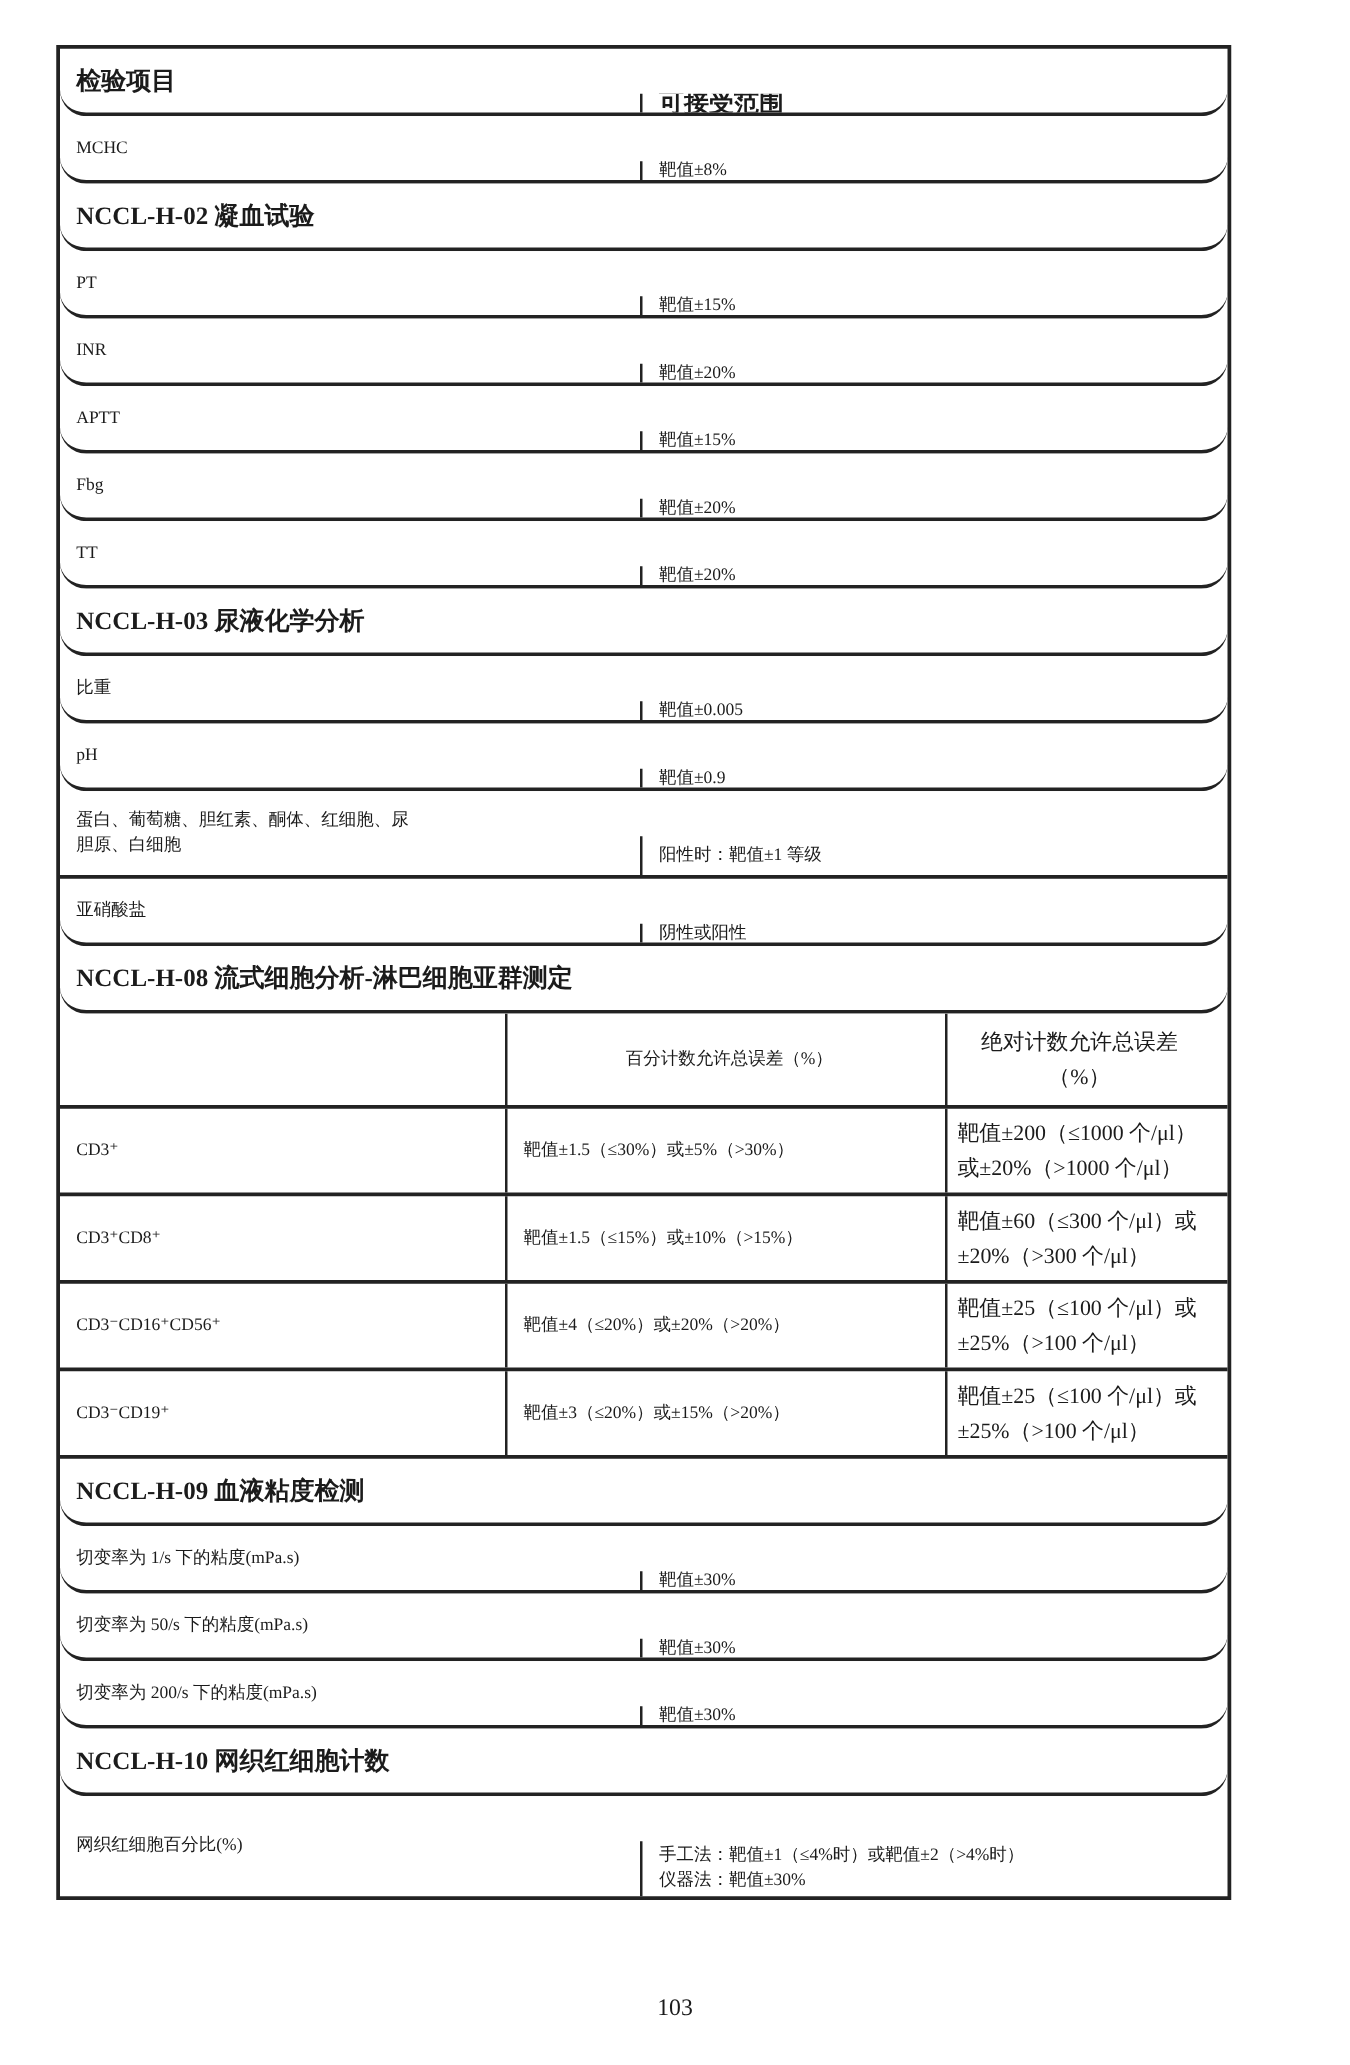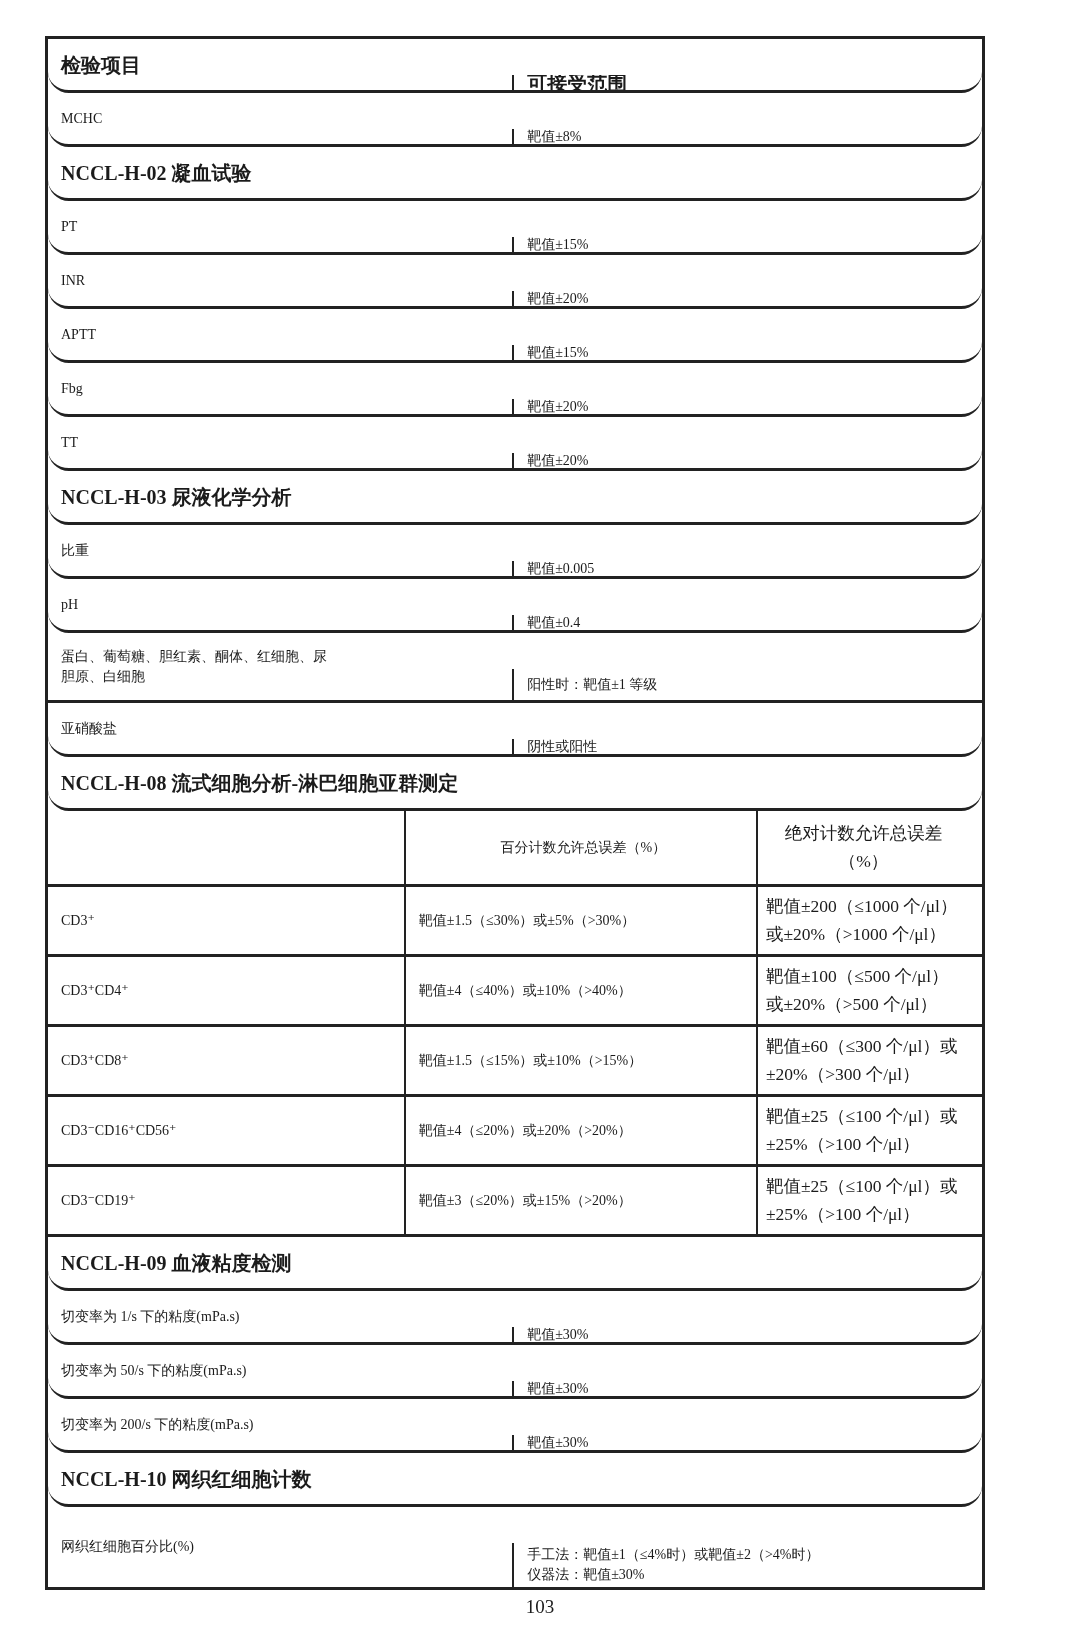--- a/index.html
+++ b/index.html
@@ -109,21 +109,21 @@
       <div class="cell cfull">NCCL-H-03 尿液化学分析</div>
     </div>
 
     <div class="row h-std">
       <div class="cell c1">比重</div>
       <div class="cell c2">靶值±0.005</div>
     </div>
 
     <div class="row h-std">
       <div class="cell c1">pH</div>
-      <div class="cell c2">靶值±0.4</div>
+      <div class="cell c2">靶值±0.9</div>
     </div>
 
     <div class="row h-tall">
       <div class="cell c1">蛋白、葡萄糖、胆红素、酮体、红细胞、尿
 胆原、白细胞</div>
       <div class="cell c2">阳性时：靶值±1 等级</div>
     </div>
 
     <div class="row h-std">
       <div class="cell c1">亚硝酸盐</div>
@@ -140,26 +140,20 @@
       <div class="cell t3">绝对计数允许总误差（%）</div>
     </div>
 
     <div class="row h-cd">
       <div class="cell t1">CD3⁺</div>
       <div class="cell t2">靶值±1.5（≤30%）或±5%（&gt;30%）</div>
       <div class="cell t3">靶值±200（≤1000 个/μl）
 或±20%（&gt;1000 个/μl）</div>
     </div>
 
-    <div class="row h-cd">
-      <div class="cell t1">CD3⁺CD4⁺</div>
-      <div class="cell t2">靶值±4（≤40%）或±10%（&gt;40%）</div>
-      <div class="cell t3">靶值±100（≤500 个/μl）
-或±20%（&gt;500 个/μl）</div>
-    </div>
 
     <div class="row h-cd">
       <div class="cell t1">CD3⁺CD8⁺</div>
       <div class="cell t2">靶值±1.5（≤15%）或±10%（&gt;15%）</div>
       <div class="cell t3">靶值±60（≤300 个/μl）或
 ±20%（&gt;300 个/μl）</div>
     </div>
 
     <div class="row h-cd">
       <div class="cell t1">CD3⁻CD16⁺CD56⁺</div>

